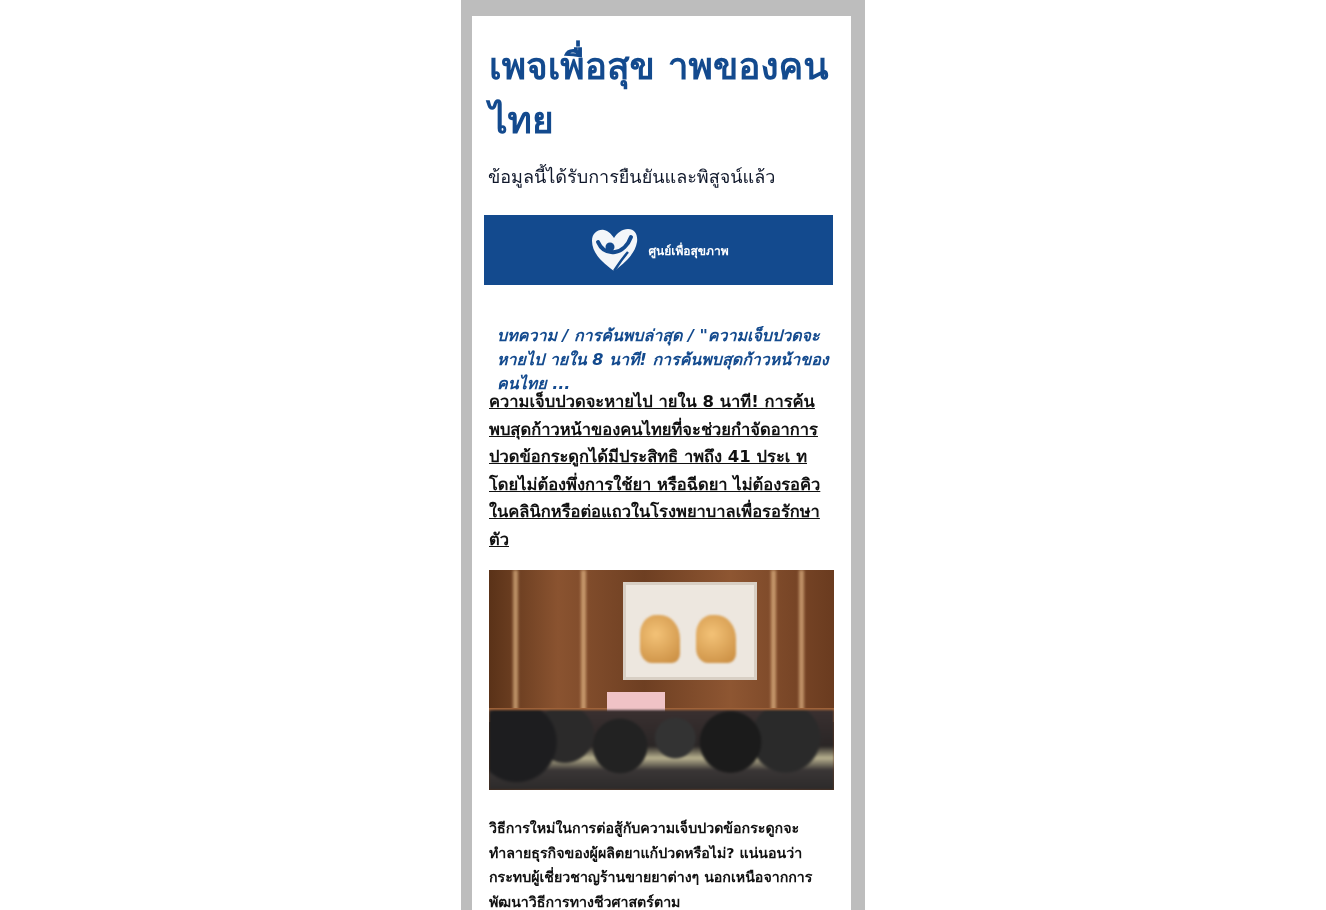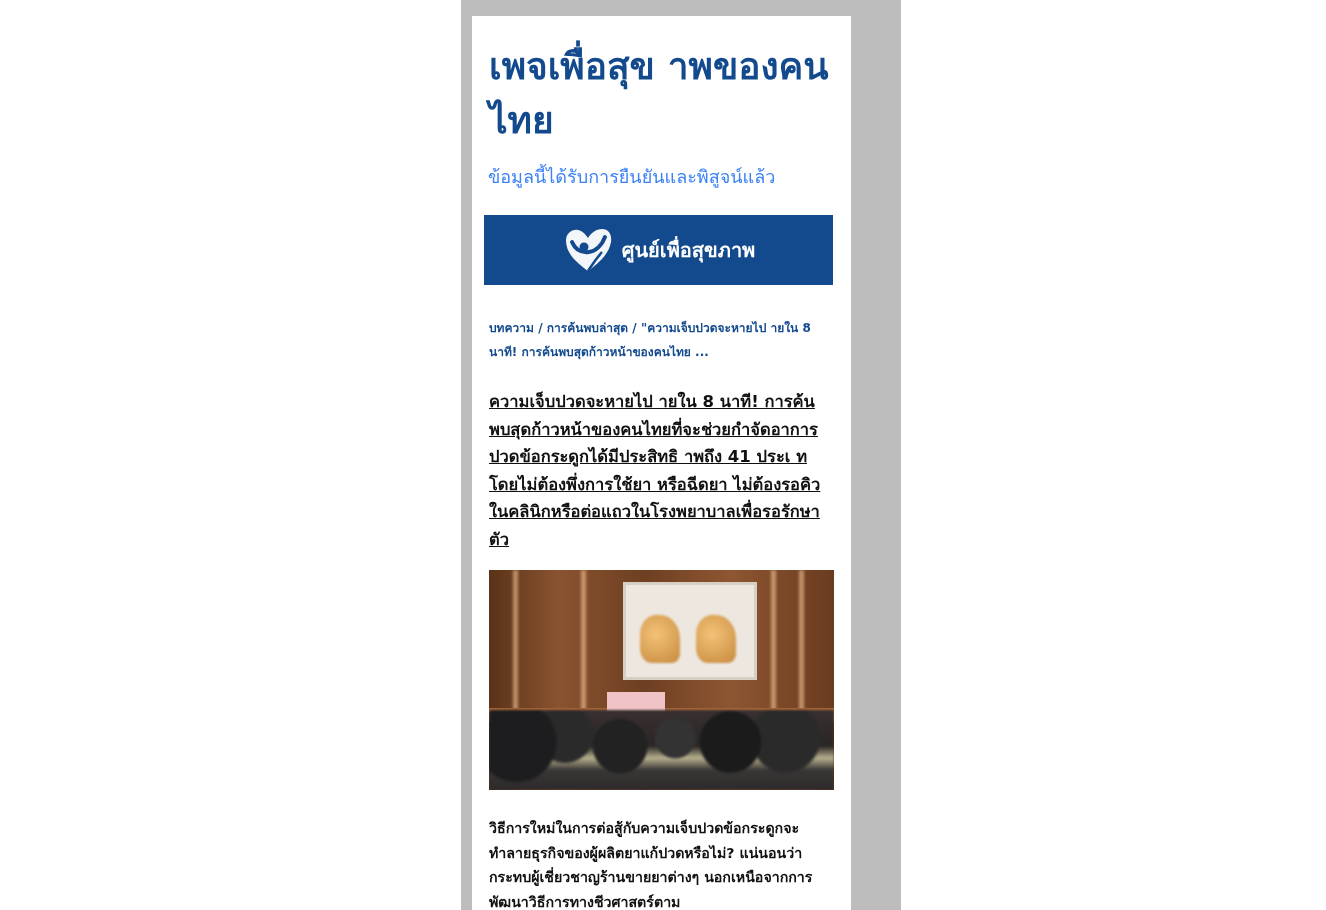--- a/index.html
+++ b/index.html
@@ -8,21 +8,21 @@
       background: #ffffff;
       width: 1326px;
       height: 910px;
       overflow: hidden;
       font-family: "DejaVu Sans", "Liberation Sans", sans-serif;
     }
     .outer {
       position: absolute;
       left: 461px;
       top: 0;
-      width: 440px;
+      width: 404px;
       height: 910px;
       background: #bdbdbd;
     }
     .panel {
       position: absolute;
       left: 11px;
       top: 16px;
       width: 379px;
       height: 894px;
       background: #ffffff;
@@ -39,52 +39,53 @@
       font-size: 37px;
       line-height: 54px;
     }
     .subtitle {
       position: absolute;
       left: 16px;
       top: 147px;
       margin: 0;
       font-size: 18px;
       line-height: 28px;
-      color: #3b82f6;
+      color: #0f172a;
     }
     .banner {
       position: absolute;
       left: 12px;
       top: 199px;
       width: 349px;
       height: 70px;
       background: #134a8e;
       display: flex;
       align-items: center;
       justify-content: center;
       gap: 8px;
     }
     .banner-logo {
       width: 52px;
       height: 50px;
     }
     .banner-text {
       color: #ffffff;
-      font-size: 20px;
+      font-size: 12px;
       font-weight: bold;
     }
     .breadcrumb {
       position: absolute;
       left: 17px;
       top: 300px;
       width: 345px;
-      margin: 0;
+      margin: 8px;
+      font-style: italic;
       font-weight: bold;
       color: #134a8e;
-      font-size: 12px;
+      font-size: 16px;
       line-height: 24px;
     }
     .breadcrumb a { color: #134a8e; text-decoration: none; }
     .headline {
       position: absolute;
       left: 17px;
       top: 372px;
       width: 345px;
       margin: 0;
       font-weight: bold;

